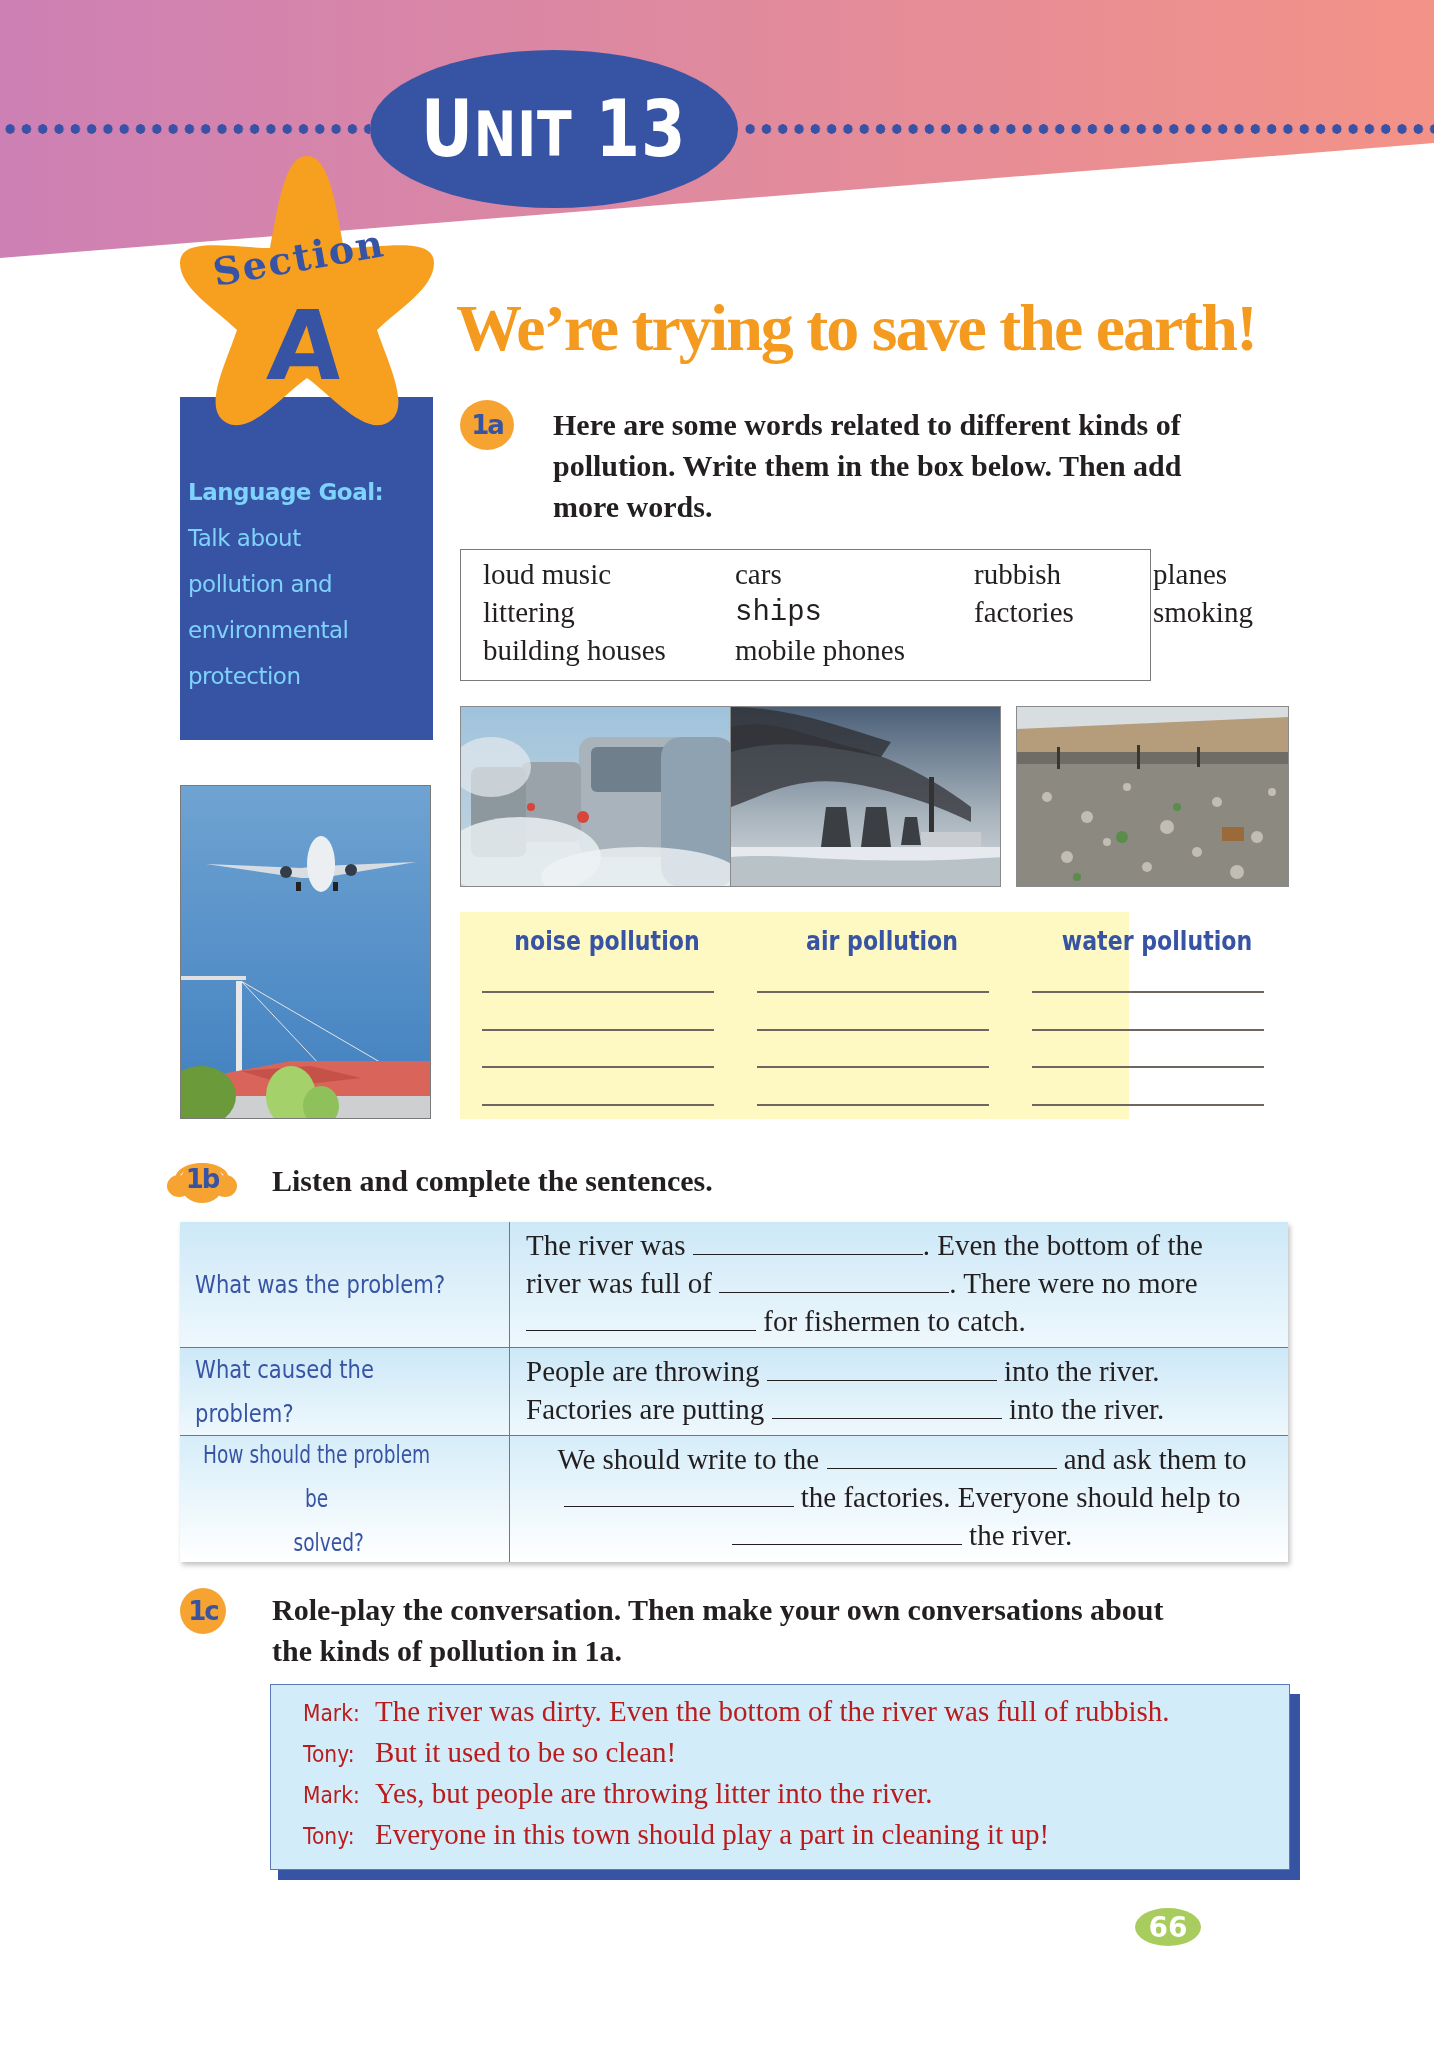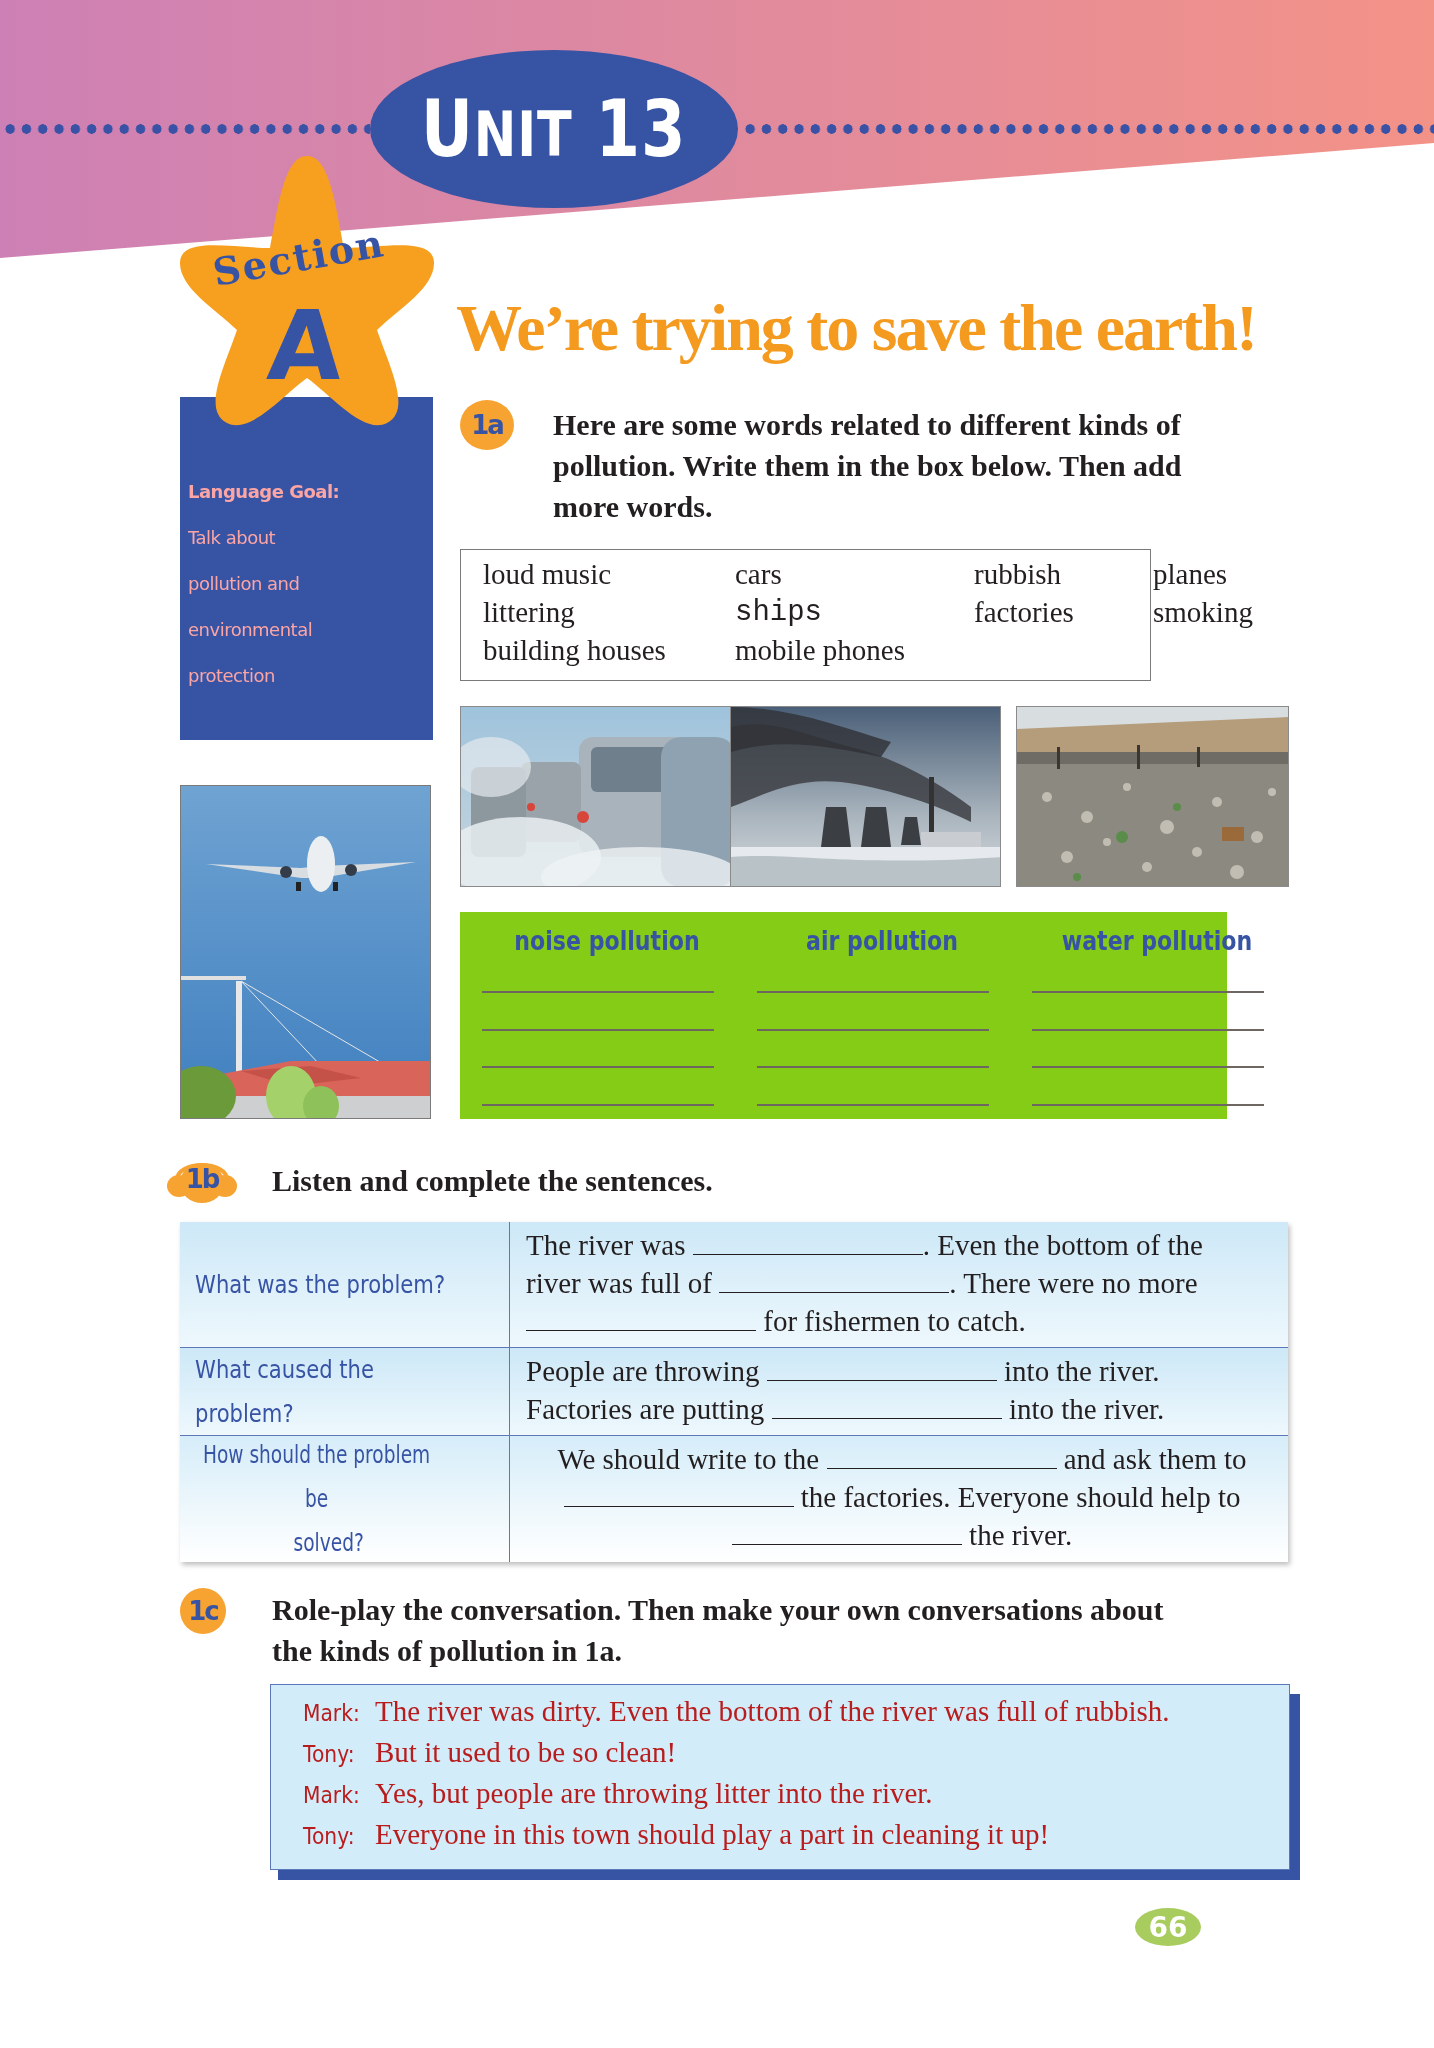--- a/index.html
+++ b/index.html
@@ -19,37 +19,37 @@
   .star { position: absolute; left: 172px; top: 148px; width: 270px; height: 285px; }
   .section-label { position: absolute; left: 212px; top: 235px; font-family: "DejaVu Serif", serif; font-weight: bold; font-size: 38px; color: #3753a4; transform: rotate(-10deg); letter-spacing: 2px; }
   .section-letter { position: absolute; left: 268px; top: 290px; font-family: "DejaVu Sans", sans-serif; font-weight: bold; font-size: 96px; color: #3753a4; transform: skewX(-4deg); }
 
   
   .lesson-title { position: absolute; left: 456px; top: 290px; font-family: "Liberation Serif", serif; font-weight: bold; font-size: 66px; color: #f39a1f; letter-spacing: -2px; white-space: nowrap; }
 
   
   .goal-box { position: absolute; left: 180px; top: 397px; width: 253px; height: 343px; background: #3753a4; z-index: 0; }
   .star, .section-label, .section-letter { z-index: 2; }
-  .goal-text { position: absolute; left: 8px; top: 72px; color: #fca5a5; font-family: "DejaVu Sans", sans-serif; font-size: 18px; line-height: 46px; letter-spacing: -0.5px; }
+  .goal-text { position: absolute; left: 8px; top: 72px; color: #7dd3fc; font-family: "DejaVu Sans", sans-serif; font-size: 23px; line-height: 46px; letter-spacing: -0.5px; }
   .goal-text .goal-head { font-weight: bold; display: block; }
   .goal-text span { display: block; }
 
   
   .badge { position: absolute; width: 54px; height: 50px; border-radius: 50%; background: #f6a332; display: flex; align-items: center; justify-content: center; font-family: "DejaVu Sans", sans-serif; font-weight: bold; color: #3753a4; font-size: 26px; letter-spacing: -2px; }
   .instr { position: absolute; font-family: "Liberation Serif", serif; font-weight: bold; font-size: 30px; line-height: 41px; color: #231f20; }
 
   
   .word-box { position: absolute; left: 460px; top: 549px; width: 691px; height: 132px; border: 1.5px solid #7a7a7a; }
   .word { position: absolute; font-family: "Liberation Serif", serif; font-size: 29px; color: #231f20; white-space: nowrap; }
 
   
   .photo { position: absolute; top: 706px; height: 181px; border: 1.5px solid #8a8a8a; overflow: hidden; }
 
   
-  .cat-box { position: absolute; left: 460px; top: 912px; width: 767px; height: 207px; background: #84cc16; }
+  .cat-box { position: absolute; left: 460px; top: 912px; width: 669px; height: 207px; background: #fef9c3; }
   .cat-head { position: absolute; top: 14px; font-family: "DejaVu Sans", sans-serif; font-weight: bold; font-size: 26px; color: #3753a4; transform: scaleX(0.85); transform-origin: center; text-align: center; width: 240px; }
   .cat-line { position: absolute; height: 2px; background: #6e6661; width: 232px; }
 
   
   .plane-photo { position: absolute; left: 180px; top: 785px; width: 251px; height: 334px; border: 1.5px solid #7a7a7a; overflow: hidden; }
 
   
   .table-1b { position: absolute; left: 180px; top: 1222px; width: 1108px; height: 340px; box-shadow: 2px 3px 5px rgba(0,0,0,0.25); }
   .row { position: absolute; left: 0; width: 1108px; background: linear-gradient(#cde8f7, #eef8fd); border-bottom: 1.5px solid #5b78b8; }
   .row:last-child { border-bottom: none; background: linear-gradient(#d6edf9, #ffffff); }

